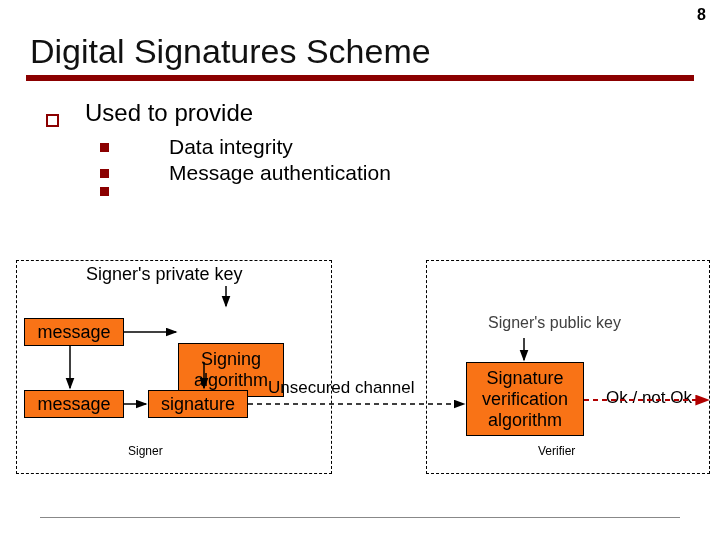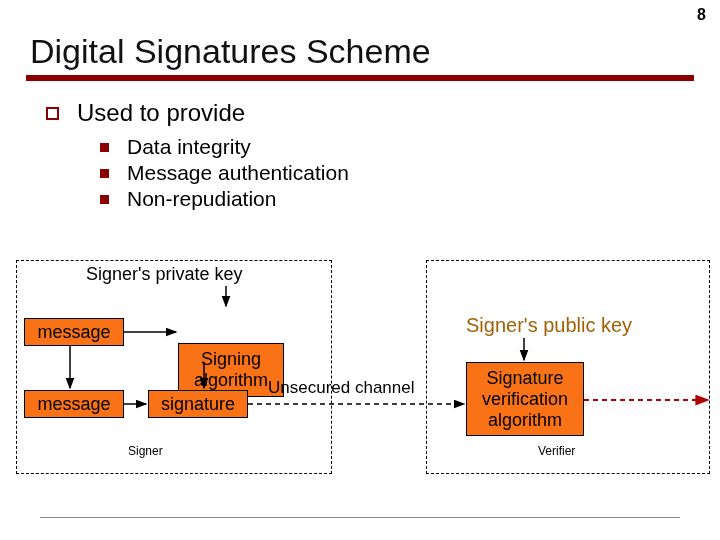--- a/index.html
+++ b/index.html
@@ -23,26 +23,26 @@
     margin: 0 26px 18px 26px;
   }
   .page-num {
     position: absolute;
     top: 6px;
     right: 14px;
     font-weight: bold;
     font-size: 16px;
   }
   .bullets { margin-left: 46px; font-size: 24px; }
-  .lvl1 { display: flex; align-items: center; margin-bottom: 8px; }
+  .lvl1 { display: flex; align-items: flex-end; margin-bottom: 8px; gap: 8px; }
   .sq-open {
     width: 13px; height: 13px; border: 2px solid #8b0000;
     margin-right: 18px; flex: 0 0 auto;
   }
-  .lvl2 { display: flex; align-items: center; margin-left: 54px; font-size: 21px; margin-bottom: 2px; }
+  .lvl2 { display: flex; align-items: center; margin-left: 54px; font-size: 21px; margin-bottom: 2px; gap: 42px; }
   .sq-fill {
     width: 9px; height: 9px; background: #8b0000;
     margin-right: 18px; flex: 0 0 auto;
   }
   .hr-thin {
     position: absolute;
     left: 40px; right: 40px; bottom: 22px;
     height: 1px; background: #888;
   }
   .diagram {
@@ -99,21 +99,20 @@
   <div class="lvl2">
     <span class="sq-fill"></span>
     <span>Data integrity</span>
   </div>
   <div class="lvl2">
     <span class="sq-fill"></span>
     <span>Message authentication</span>
   </div>
   <div class="lvl2">
     <span class="sq-fill"></span>
-    <span>Non-repudiation</span>
   </div>
 </div>
 
 <div class="diagram">
 
   <div class="panel signer"></div>
   <div class="panel verifier"></div>
 
   <div class="label" style="left:86px; top:4px;">Signer's private key</div>
 
@@ -131,28 +130,29 @@
   </div>
 
   <div class="box" style="left:148px; top:130px; width:100px; height:28px;">
     <span>signature</span>
   </div>
 
   <div class="role" style="left:128px; top:184px;">Signer</div>
 
   <div class="label" style="left:268px; top:118px; font-size:17px;">Unsecured channel</div>
 
-  <div class="label" style="left:466px; top:54px; color:#a16207; font-size:20px;">Signer's public key</div>
+  <div class="label" style="left:488px; top:54px; color:#404040; font-size:16px;">Signer's public key</div>
 
   <div class="box" style="left:466px; top:102px; width:118px; height:74px;">
     <span>Signature</span>
     <span>verification</span>
     <span>algorithm</span>
   </div>
 
+  <div class="label" style="left:606px; top:128px; font-size:17px;">Ok / not Ok</div>
 
   <div class="role" style="left:538px; top:184px;">Verifier</div>
 
   <svg class="arrows">
     <defs>
       <marker id="ah" markerWidth="8" markerHeight="8" refX="7" refY="3" orient="auto">
         <path d="M0,0 L8,3 L0,6 Z" fill="#000"></path>
       </marker>
       <marker id="ahr" markerWidth="8" markerHeight="8" refX="7" refY="3" orient="auto">
         <path d="M0,0 L8,3 L0,6 Z" fill="#b00000"></path>

